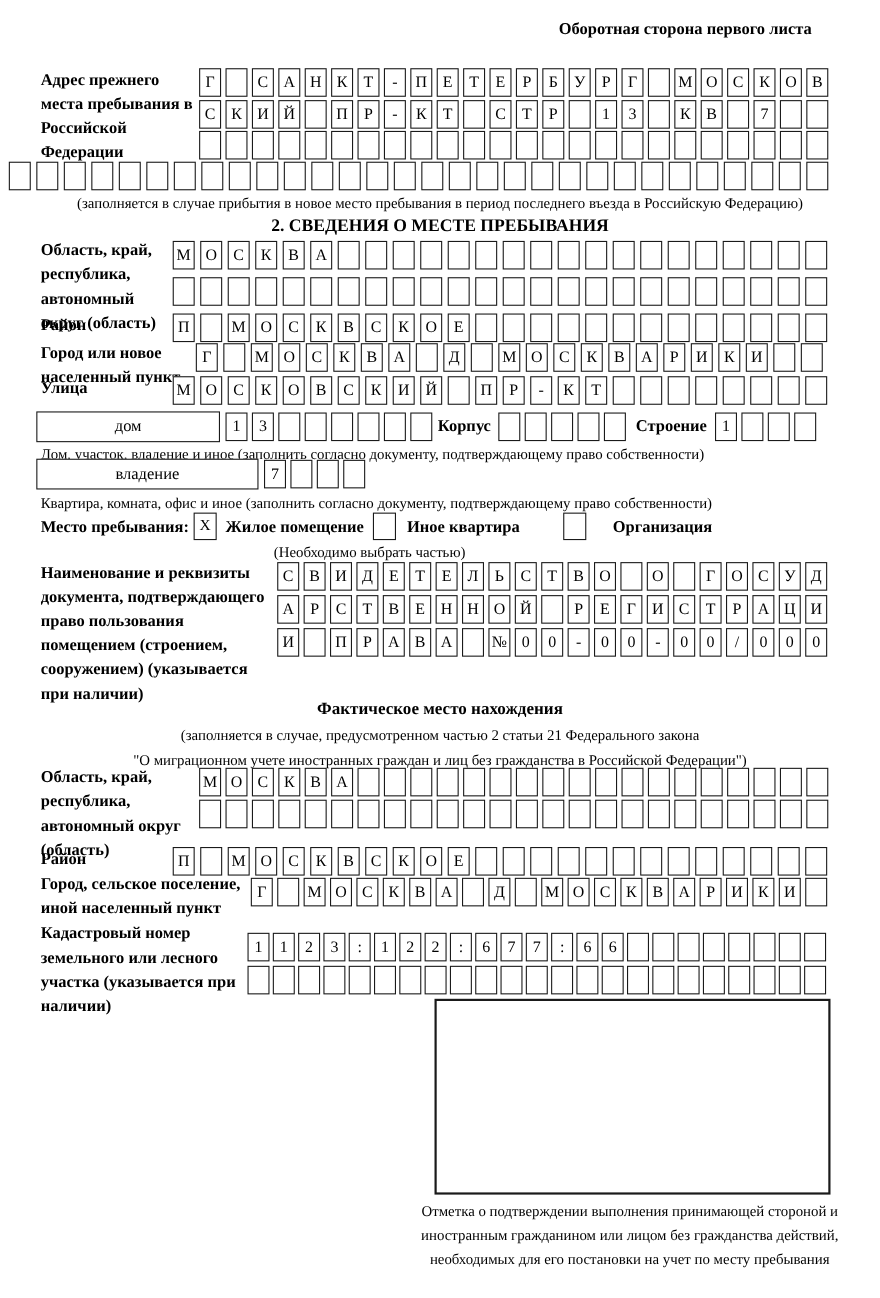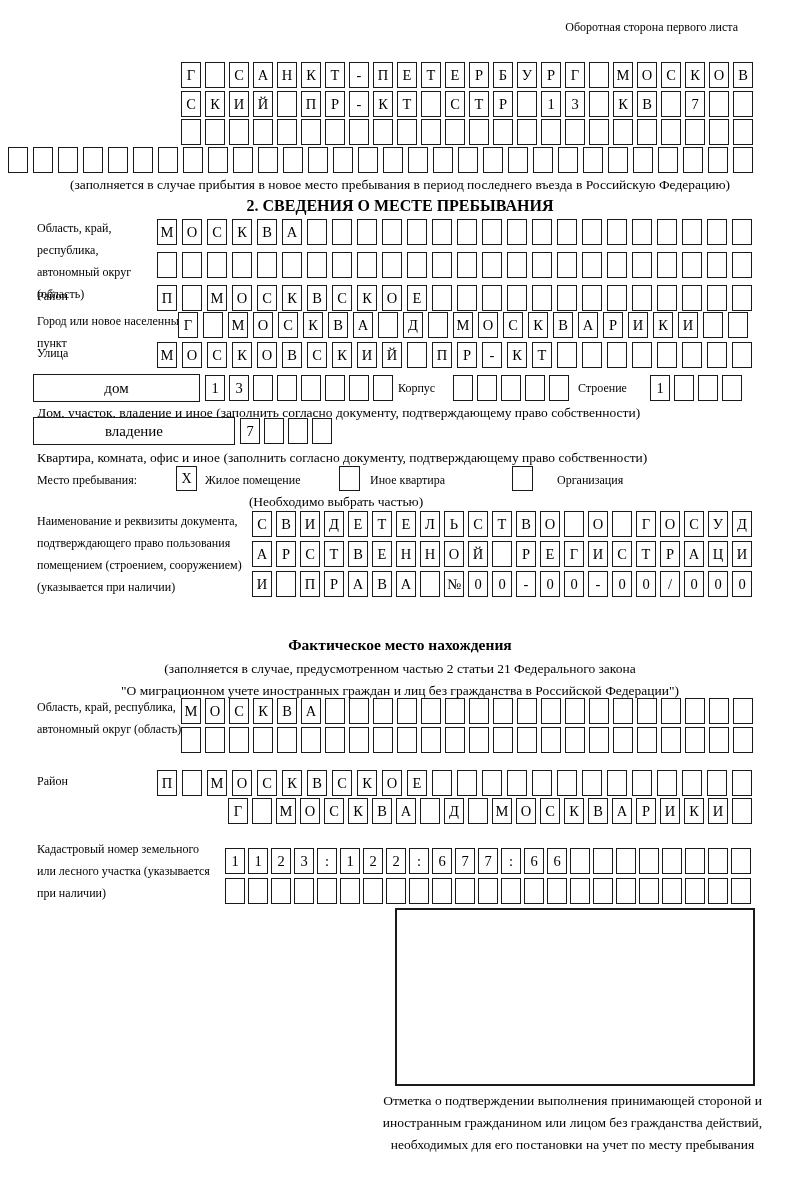--- a/index.html
+++ b/index.html
@@ -1,19 +1,19 @@
 <!DOCTYPE html>
 <html><head>
 <meta charset="utf-8">
 <style>
   html,body{margin:0;padding:0;background:#fff;}
   .page{position:relative;width:800px;height:1180px;background:#ffffff;
         font-family:"Liberation Serif","DejaVu Serif",serif;color:#000;overflow:hidden;}
   .abs{position:absolute;}
-  .lbl{font-size:12px;line-height:22px;}
+  .lbl{font-size:15px;line-height:22px;font-weight:bold;}
   .cap{font-size:13.5px;line-height:20px;}
   .ttl{font-weight:bold;font-size:16px;}
   .row{position:absolute;display:flex;}
   .g3{gap:3px;} .g4{gap:4px;} .g5{gap:5px;}
   .cell{display:inline-flex;width:20px;height:26px;box-sizing:border-box;
         border:1.6px solid #1a1a1a;align-items:center;justify-content:center;
         font-size:14.5px;flex:0 0 auto;background:#fff;}
   .wbox{position:absolute;box-sizing:border-box;border:1.6px solid #1a1a1a;height:28px;
         display:flex;align-items:center;justify-content:center;font-size:15px;background:#fff;}
   .chk{position:absolute;box-sizing:border-box;border:1.6px solid #1a1a1a;width:21px;height:25px;
@@ -21,20 +21,21 @@
   .ctr{text-align:center;}
   .stamp{position:absolute;border:2px solid #1a1a1a;background:#fff;}
 </style>
 </head>
 <body>
 
 <div class="page">
 
   <div class="abs lbl" style="top:16px;right:62px;">Оборотная сторона первого листа</div>
 
+  <div class="abs lbl" style="left:37px;top:62px;width:140px;">Адрес прежнего места пребывания в Российской Федерации</div>
   <div class="row g4" style="left:181px;top:62px;">
       <span class="cell">Г</span>
       <span class="cell"></span>
       <span class="cell">С</span>
       <span class="cell">А</span>
       <span class="cell">Н</span>
       <span class="cell">К</span>
       <span class="cell">Т</span>
       <span class="cell">-</span>
       <span class="cell">П</span>
@@ -475,20 +476,21 @@
       <span class="cell"></span>
       <span class="cell"></span>
       <span class="cell"></span>
       <span class="cell"></span>
       <span class="cell"></span>
       <span class="cell"></span>
       <span class="cell"></span>
       <span class="cell"></span>
     </div>
 
+  <div class="abs lbl" style="left:37px;top:793px;width:200px;">Город, сельское поселение, иной населенный пункт</div>
   <div class="row g4" style="left:228px;top:798px;">
       <span class="cell">Г</span>
       <span class="cell"></span>
       <span class="cell">М</span>
       <span class="cell">О</span>
       <span class="cell">С</span>
       <span class="cell">К</span>
       <span class="cell">В</span>
       <span class="cell">А</span>
       <span class="cell"></span>

